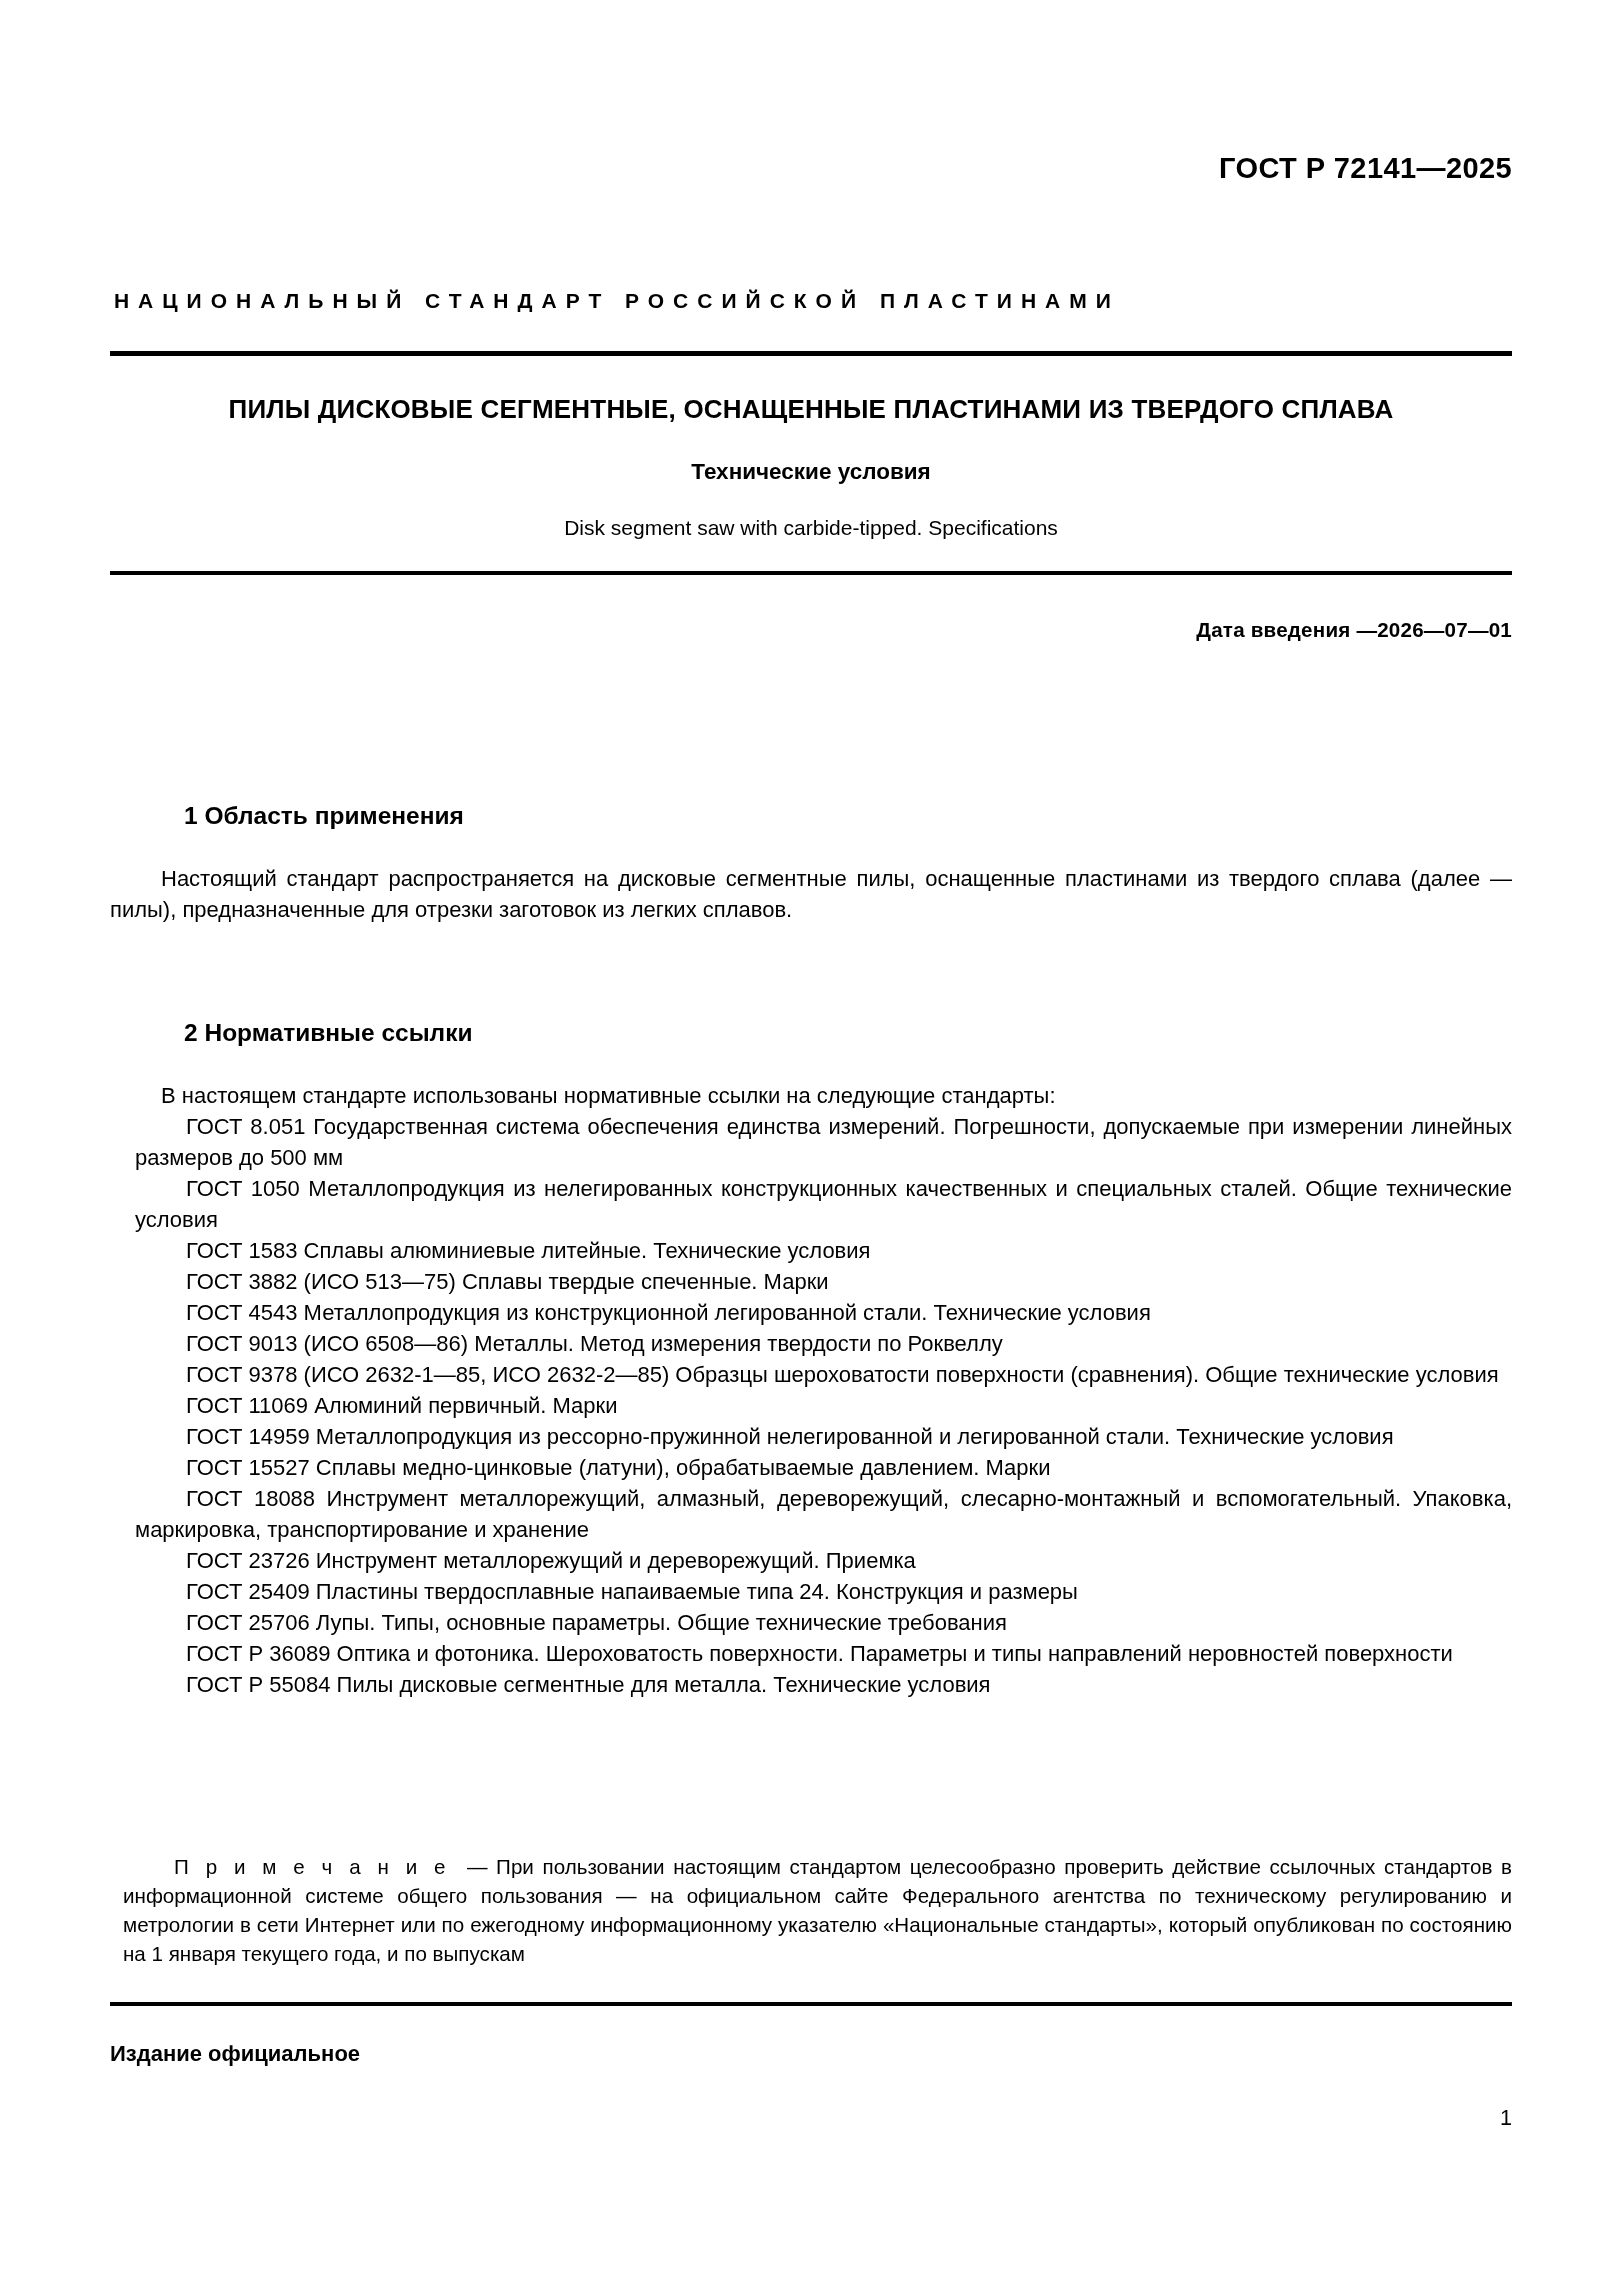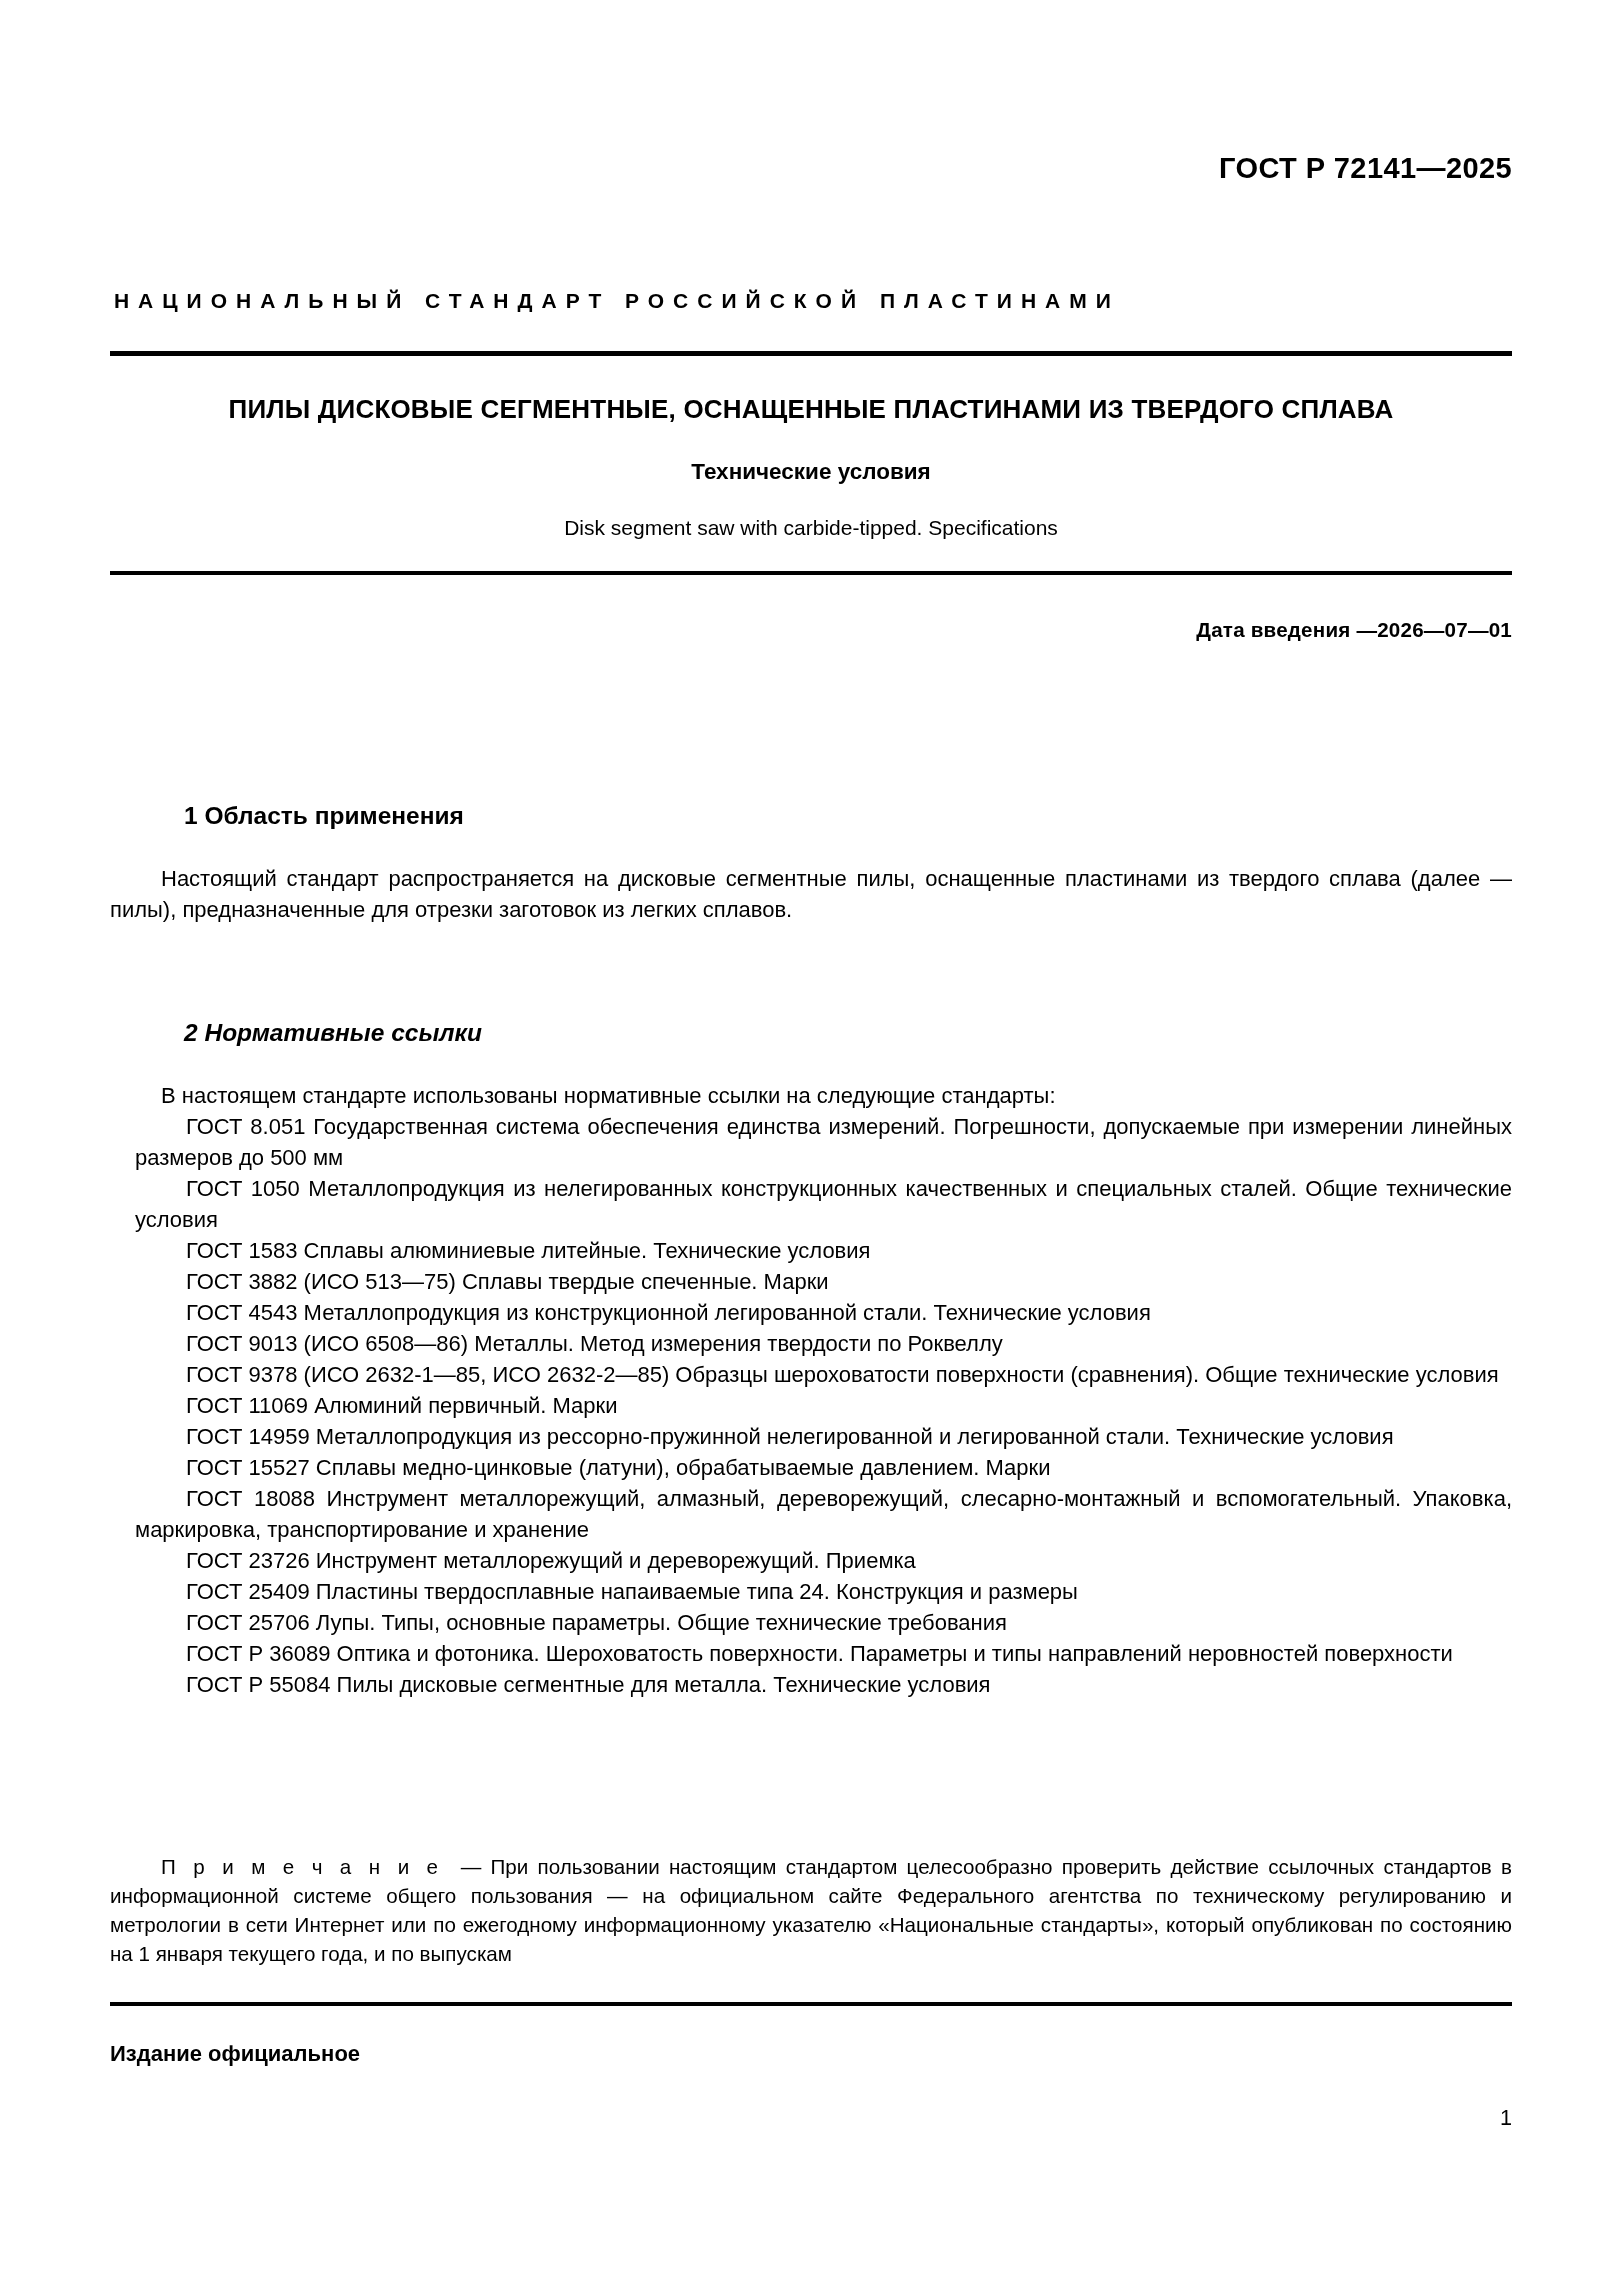--- a/index.html
+++ b/index.html
@@ -100,35 +100,35 @@
 
   
   .section-heading {
     position: absolute;
     font-size: 24.5px;
     font-weight: bold;
     left: 74px;
     white-space: nowrap;
   }
   #h-scope { top: 802px; }
-  #h-refs  { top: 1019px; font-style: italic; }
+  #h-refs  { top: 1019px; }
 
   .body-block {
     position: absolute;
     left: 0;
     right: 0;
     font-size: 22px;
     line-height: 31px;
     text-align: justify;
     text-justify: inter-word;
   }
   #p-scope { top: 863px; }
   #p-refs-intro { top: 1080px; }
   #refs-list { top: 1111px; }
-  #p-note { top: 1852px; font-size: 20.6px; line-height: 29px; }
+  #p-note { top: 1852px; font-size: 20.6px; line-height: 29px; margin-left: 13px; }
 
   .indent { text-indent: 51px; }
   .ref-line { text-indent: 51px; margin-left: 25px; }
 
   .note-label {
     letter-spacing: 4.1px;
   }
 
   .edition {
     position: absolute;

